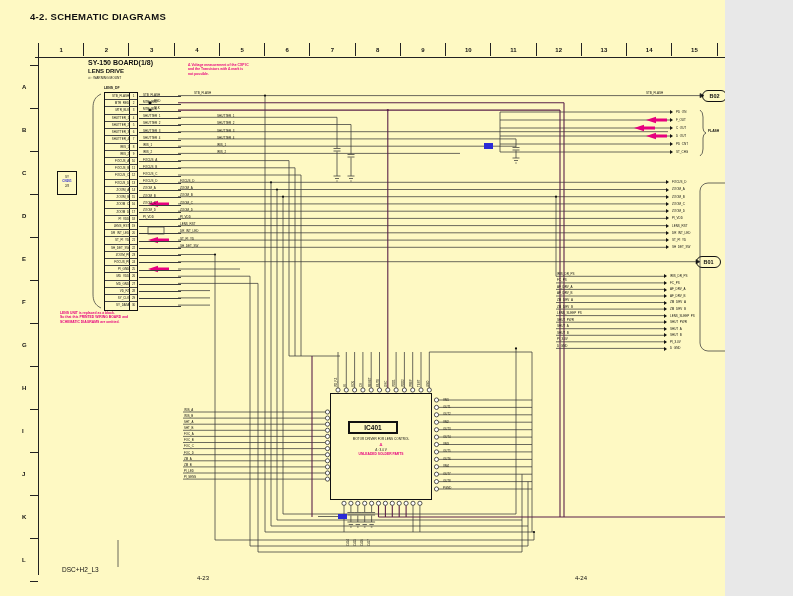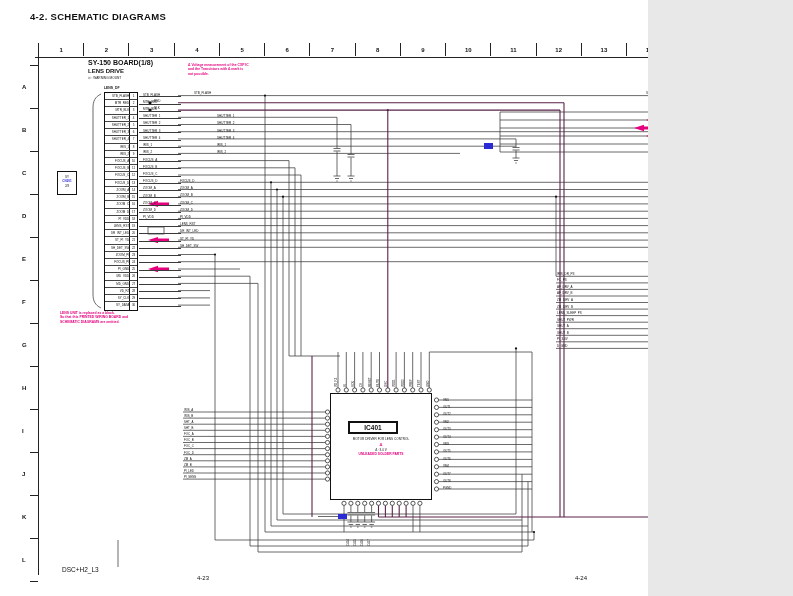--- a/index.html
+++ b/index.html
@@ -1,16 +1,16 @@
 <!DOCTYPE html>
 <html><head>
 <meta charset="utf-8">
 <style>
   html,body{margin:0;padding:0;background:#e8e8e8}
-  .page{position:relative;width:648px;height:596px;background:#ffffff;color:#111;
+  .page{position:relative;width:725px;height:596px;background:#fef9c3;color:#111;
         font-family:"Liberation Sans",sans-serif;overflow:hidden}
   .abs{position:absolute}
   .b{font-weight:bold}
   .blue{color:#2b2bd6}
   
   .ptitle{left:30px;top:11px;font-size:9.5px;font-weight:bold;letter-spacing:.3px}
   
   .cols{left:38px;top:43px;height:13px;display:flex;border-left:1px solid #222}
   .gcol{width:44.24px;border-right:1px solid #222;display:flex;align-items:center;justify-content:center;font-size:6px;font-weight:bold}
   .hrule{left:35px;top:56.5px;width:757px;height:1px;background:#222}

